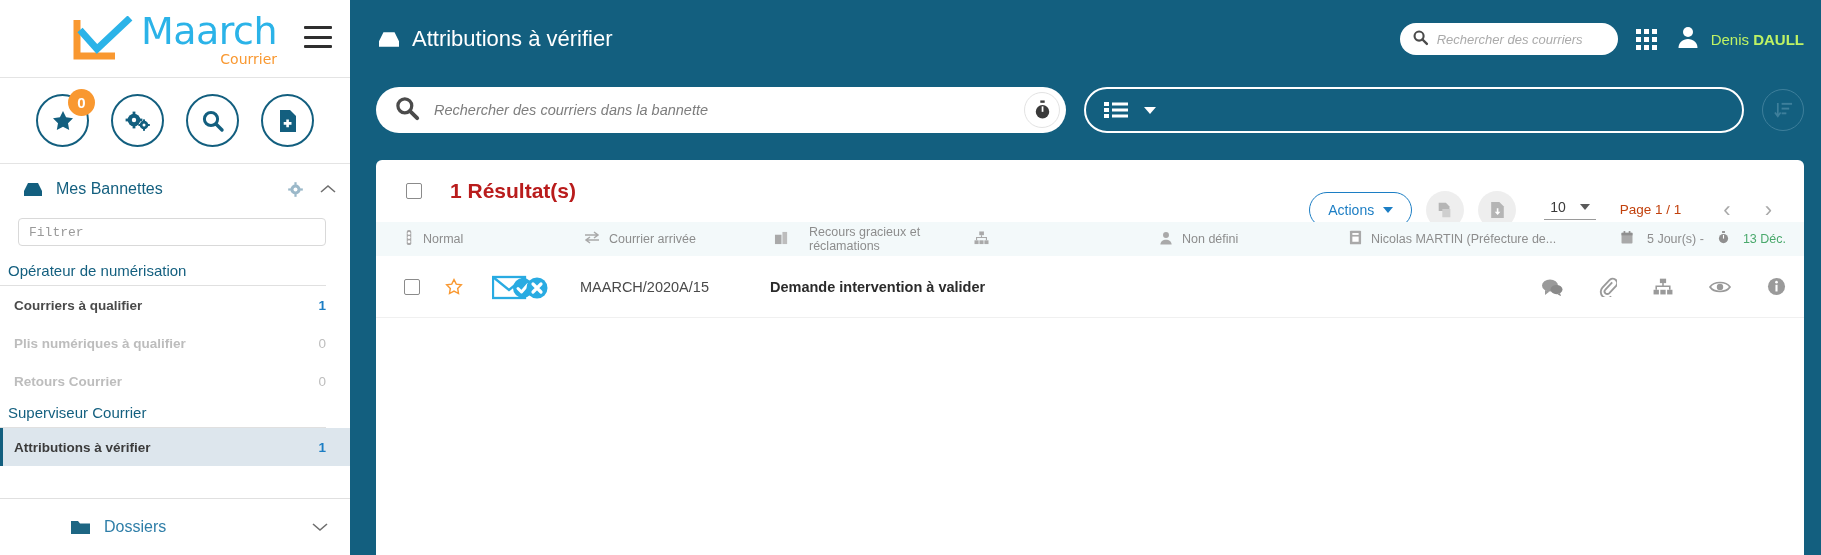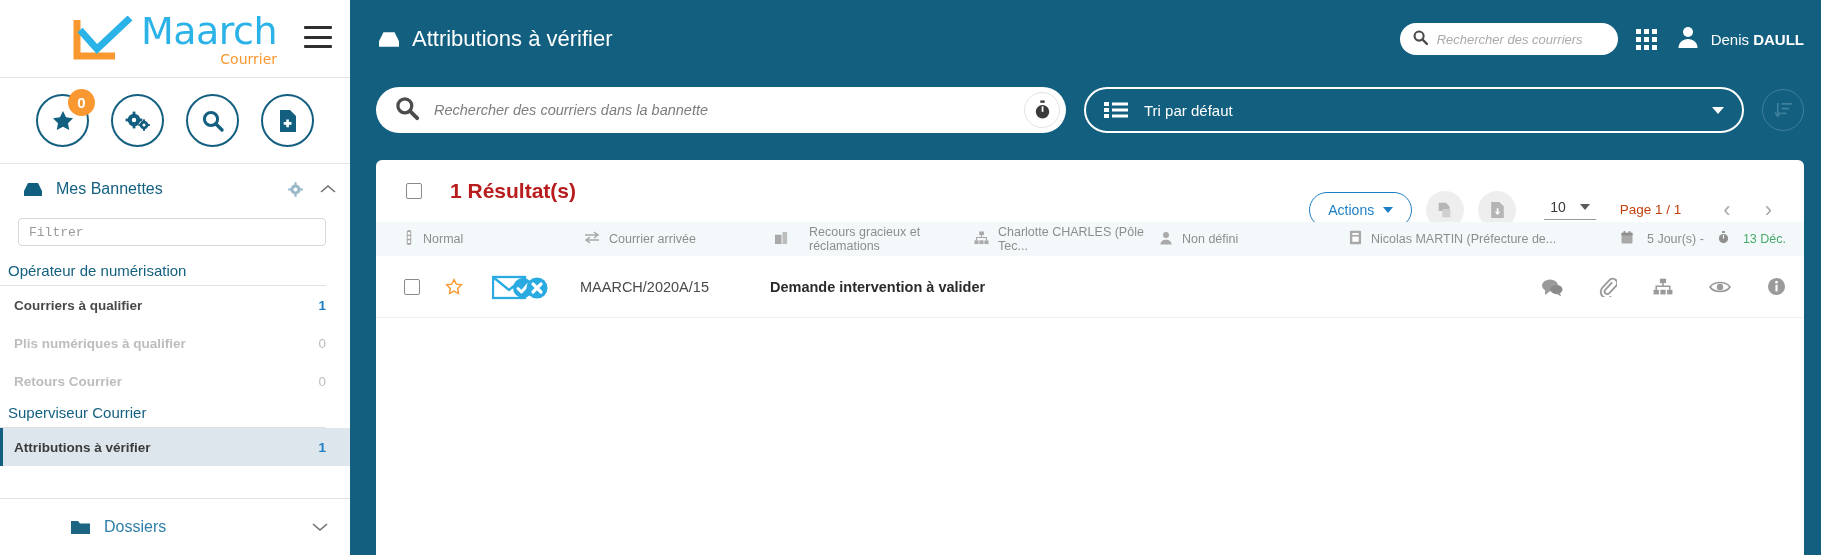--- a/index.html
+++ b/index.html
@@ -119,21 +119,21 @@
   }
   .global-search input {
     border: none; outline: none; flex: 1; font-size: 13px; color: #777;
     font-style: italic; font-family: "Liberation Sans", sans-serif; margin-left: 8px;
     background: transparent;
   }
   .global-search input::placeholder { color: #aaa; font-style: italic; }
   .grid-icon { display: grid; grid-template-columns: repeat(3,5px); gap: 3px; cursor: pointer; }
   .grid-icon i { display: block; width: 5px; height: 5px; background: #fff; }
   .user-block { display: flex; align-items: center; gap: 10px; cursor: pointer; }
-  .user-name { color: #ffffff; font-size: 15px; }
+  .user-name { color: #bef264; font-size: 15px; }
   .user-name b { font-weight: bold; }
 
   .searchrow {
     display: flex; align-items: center; padding: 0 26px 0 26px; gap: 18px;
     height: 64px;
   }
   .basket-search {
     flex: 0 0 690px; height: 46px; background: #fff; border-radius: 24px;
     display: flex; align-items: center; padding: 0 6px 0 18px;
   }
@@ -434,21 +434,20 @@
         <span class="ss-icon">
           <svg width="24" height="20" viewBox="0 0 24 20">
             <rect x="0" y="2" width="5" height="4" fill="#fff"></rect>
             <rect x="8" y="2.5" width="16" height="3" fill="#fff"></rect>
             <rect x="0" y="8" width="5" height="4" fill="#fff"></rect>
             <rect x="8" y="8.5" width="16" height="3" fill="#fff"></rect>
             <rect x="0" y="14" width="5" height="4" fill="#fff"></rect>
             <rect x="8" y="14.5" width="16" height="3" fill="#fff"></rect>
           </svg>
         </span>
-        <span class="sort-label">Tri par défaut</span>
         <span class="caret-down"></span>
       </div>
 
       <div class="sortdir-btn">
         <svg width="19" height="19" viewBox="0 0 20 20">
           <rect x="8" y="2" width="11" height="2" fill="#3e7f9b"></rect>
           <rect x="8" y="7" width="8" height="2" fill="#3e7f9b"></rect>
           <rect x="8" y="12" width="5" height="2" fill="#3e7f9b"></rect>
           <path d="M4 2 L4 15 M1 12 L4 16 L7 12" fill="none" stroke="#3e7f9b" stroke-width="1.8"></path>
         </svg>
@@ -520,21 +519,20 @@
         <span class="ch c4">
           <span>
             <svg width="15" height="14" viewBox="0 0 16 15">
               <rect x="5.6" y="0.5" width="5" height="4" fill="#a9a9a9"></rect>
               <rect x="0.5" y="10" width="4.4" height="4" fill="#a9a9a9"></rect>
               <rect x="5.8" y="10" width="4.4" height="4" fill="#a9a9a9"></rect>
               <rect x="11.1" y="10" width="4.4" height="4" fill="#a9a9a9"></rect>
               <path d="M8 4.5 V7 M2.7 10 V7 H13.3 V10" fill="none" stroke="#a9a9a9" stroke-width="1.2"></path>
             </svg>
           </span>
-          <span>Charlotte CHARLES (Pôle Tec...</span>
         </span>
         <span class="ch c5">
           <span>
             <svg width="14" height="14" viewBox="0 0 16 16">
               <circle cx="8" cy="4.6" r="3.4" fill="#a9a9a9"></circle>
               <path fill="#a9a9a9" d="M1.6 15.5c0-3.4 2.8-5.6 6.4-5.6s6.4 2.2 6.4 5.6z"></path>
             </svg>
           </span>
           <span>Non défini</span>
         </span>

